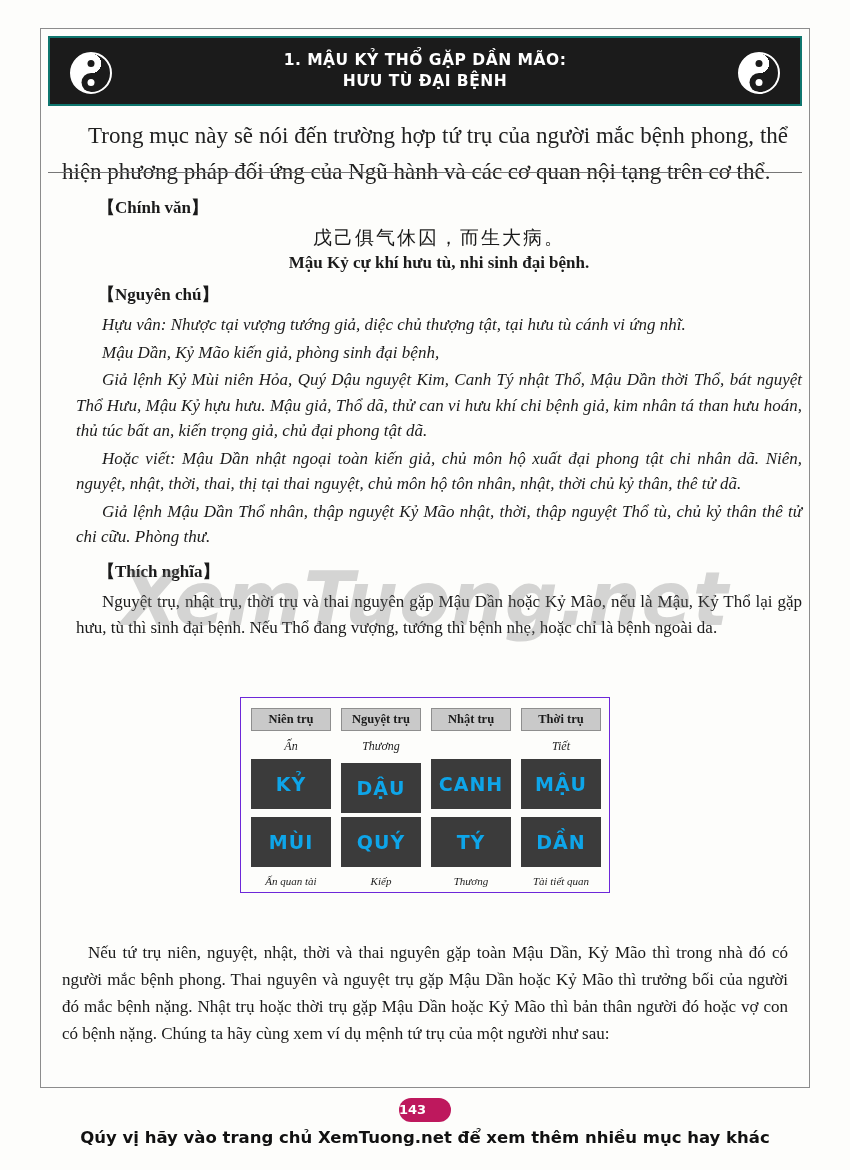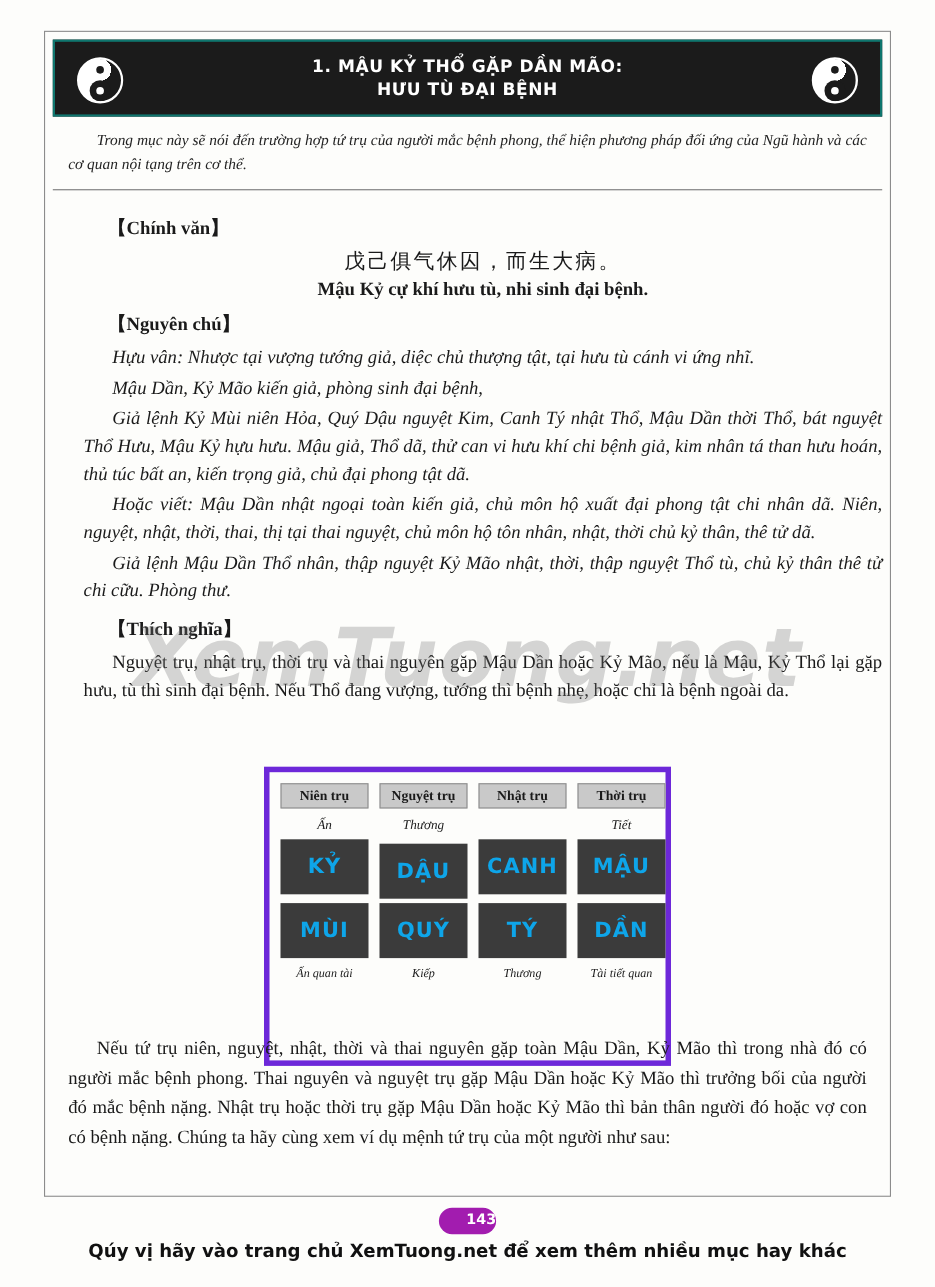--- a/index.html
+++ b/index.html
@@ -91,22 +91,21 @@
   }
   .header-title .line1 { font-size: 15.5px; display: block; }
   .header-title .line2 { font-size: 15.5px; display: block; }
 
   
   .intro {
     position: absolute;
     left: 62px;
     top: 118px;
     width: 726px;
-    font-style: italic;
-    font-size: 14px;
+    font-size: 23px;
     line-height: 1.55;
     text-align: justify;
     text-indent: 26px;
     color: #222;
   }
   .rule {
     position: absolute;
     left: 48px;
     top: 172px;
     width: 754px;
@@ -172,22 +171,22 @@
     user-select: none;
     white-space: nowrap;
   }
 
   
   .pillars {
     position: absolute;
     left: 240px;
     top: 697px;
     width: 370px;
-    height: 272px;
-    border: 5px solid #6d28d9;
+    height: 196px;
+    border: 1px solid #6d28d9;
     background: #fdfdfb;
     box-sizing: border-box;
   }
   .pillar-cols {
     position: absolute;
     left: 10px; top: 10px;
     width: 350px;
     display: flex;
     justify-content: space-between;
   }
@@ -241,26 +240,26 @@
 
   
   .page-num {
     position: absolute;
     left: 50%;
     transform: translateX(-50%);
     top: 1098px;
     width: 52px;
     height: 24px;
     border-radius: 12px;
-    background: #a21caf;
+    background: #be185d;
     color: #fff;
     font-family: "DejaVu Sans", sans-serif;
     font-weight: bold;
     font-size: 13px;
-    text-align: right;
+    text-align: left;
     line-height: 24px;
   }
   .footer-note {
     position: absolute;
     left: 0;
     top: 1128px;
     width: 850px;
     text-align: center;
     font-family: "DejaVu Sans", sans-serif;
     font-size: 16.5px;

